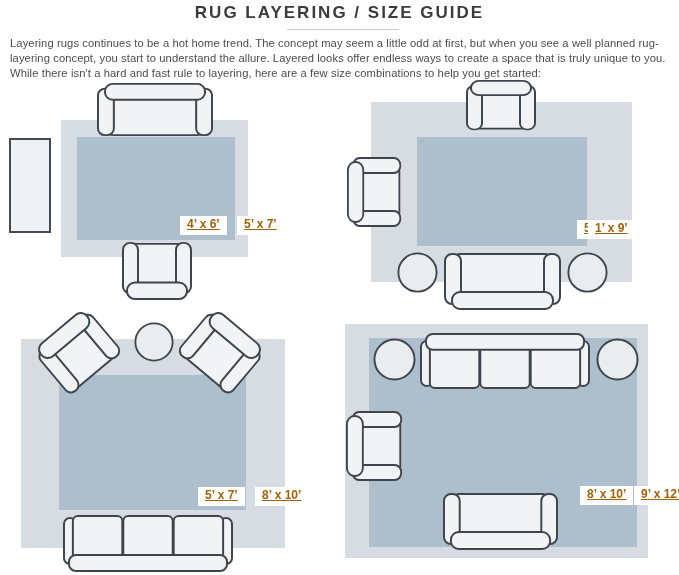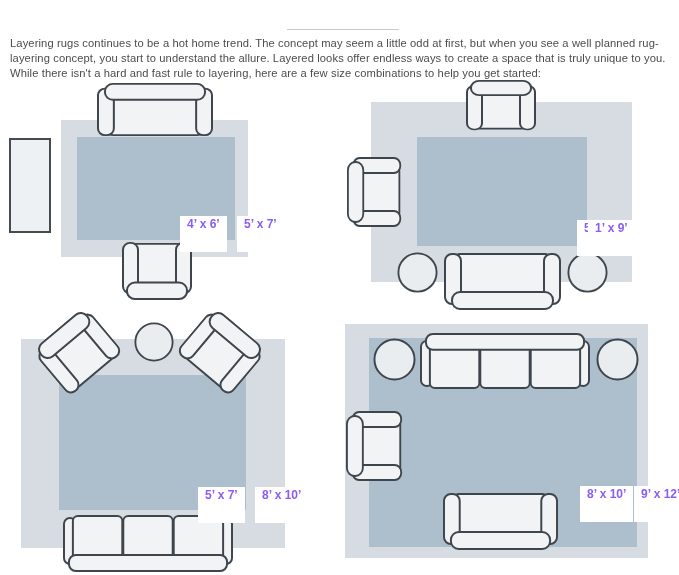--- a/index.html
+++ b/index.html
@@ -28,32 +28,34 @@
   }
   .rug-outer{position:absolute;background:#d6dce2;}
   .rug-inner{position:absolute;background:#adbfcc;}
   .furniture-layer{position:absolute;left:0;top:0;pointer-events:none;}
   .f{fill:#f1f3f5;stroke:#3e454c;stroke-width:2;}
   .p{fill:#e9edf0;stroke:#3e454c;stroke-width:2;}
   .c{fill:#eef1f3;stroke:#454b51;stroke-width:2;}
   .size-label{
     position:absolute;
     background:#ffffff;
-    color:#8b5cf6;
+    color:#a16207;
     font-size:12px;font-weight:700;
-    padding:2px 7px 20px 7px;
+    padding:2px 7px 3px 7px;
     white-space:nowrap;
     line-height:1.15;
+    text-decoration:underline;
   }
 </style>
 </head>
 <body>
 
 <div class="page">
 
+  <div class="title">RUG LAYERING / SIZE GUIDE</div>
   <div class="divider"></div>
   <div class="intro">Layering rugs continues to be a hot home trend. The concept may seem a little odd at first, but when you see a well planned rug-layering concept, you start to understand the allure. Layered looks offer endless ways to create a space that is truly unique to you. While there isn't a hard and fast rule to layering, here are a few size combinations to help you get started:</div>
 
   <div class="rug-outer" style="left:61px;top:120px;width:187px;height:137px;"></div>
   <div class="rug-inner" style="left:77px;top:137px;width:158px;height:103px;"></div>
 
   <div class="rug-outer" style="left:371px;top:102px;width:261px;height:180px;"></div>
   <div class="rug-inner" style="left:417px;top:137px;width:170px;height:109px;"></div>
 
   <div class="rug-outer" style="left:21px;top:339px;width:264px;height:209px;"></div>

